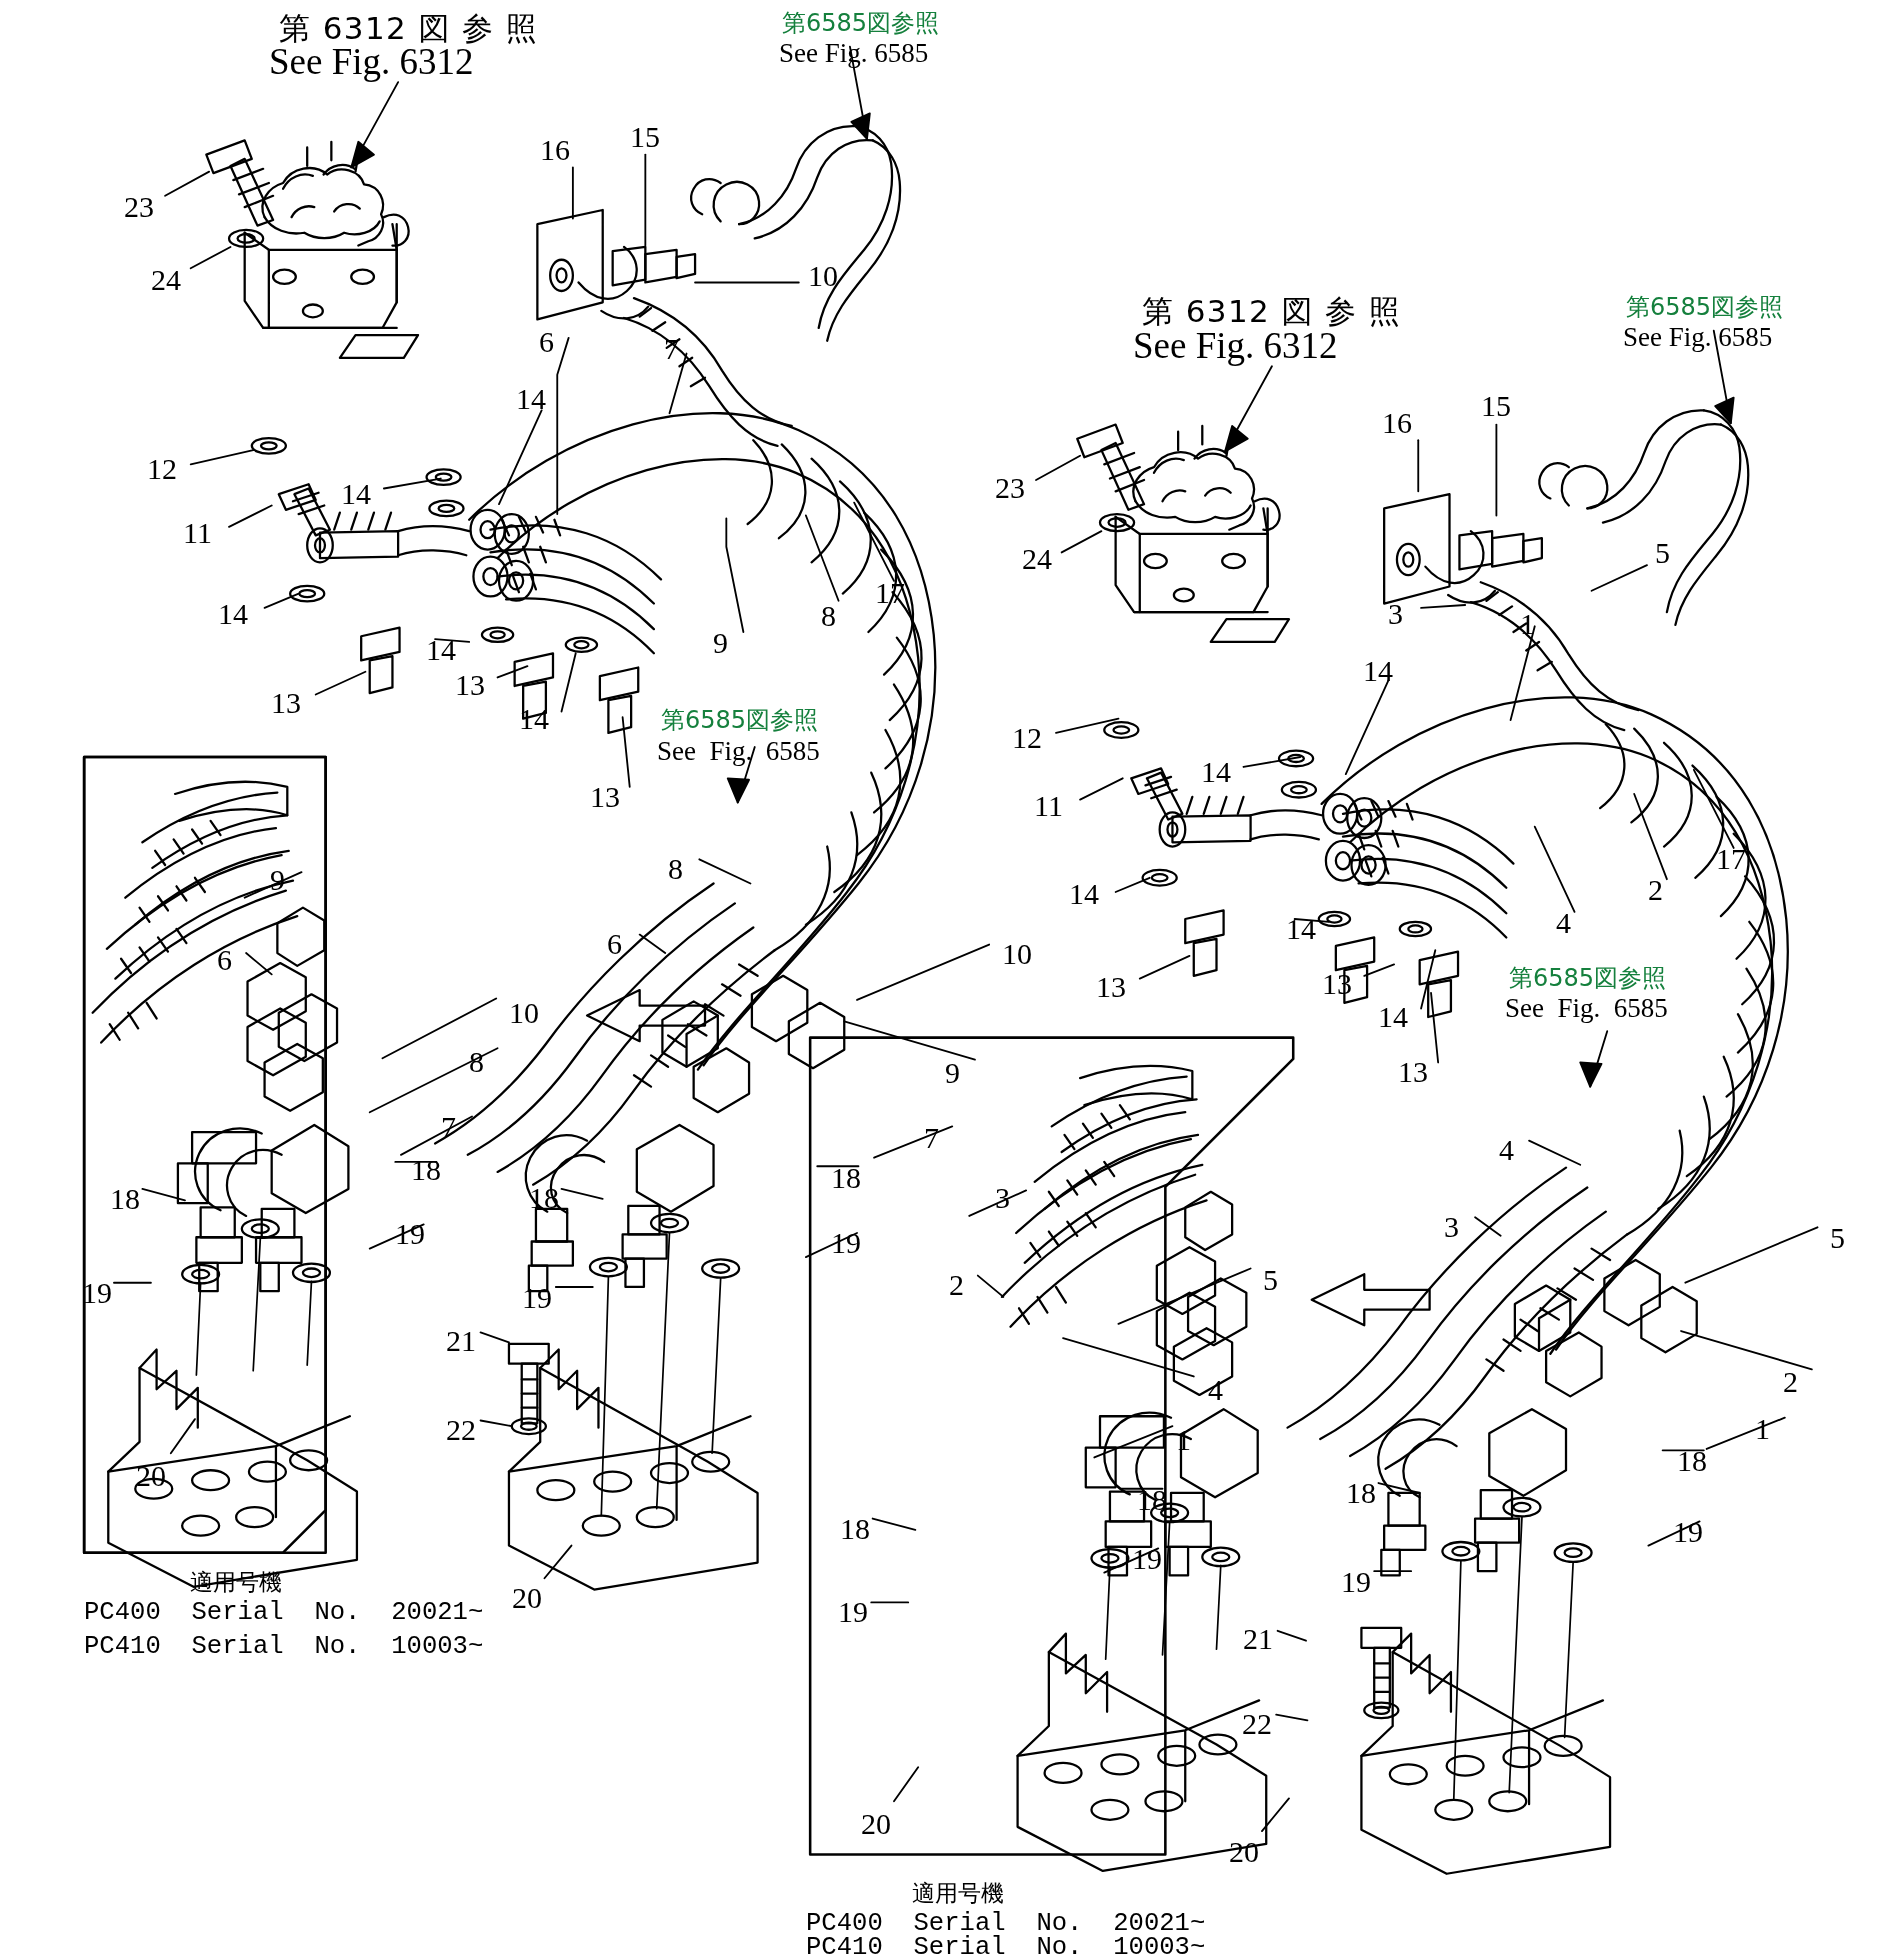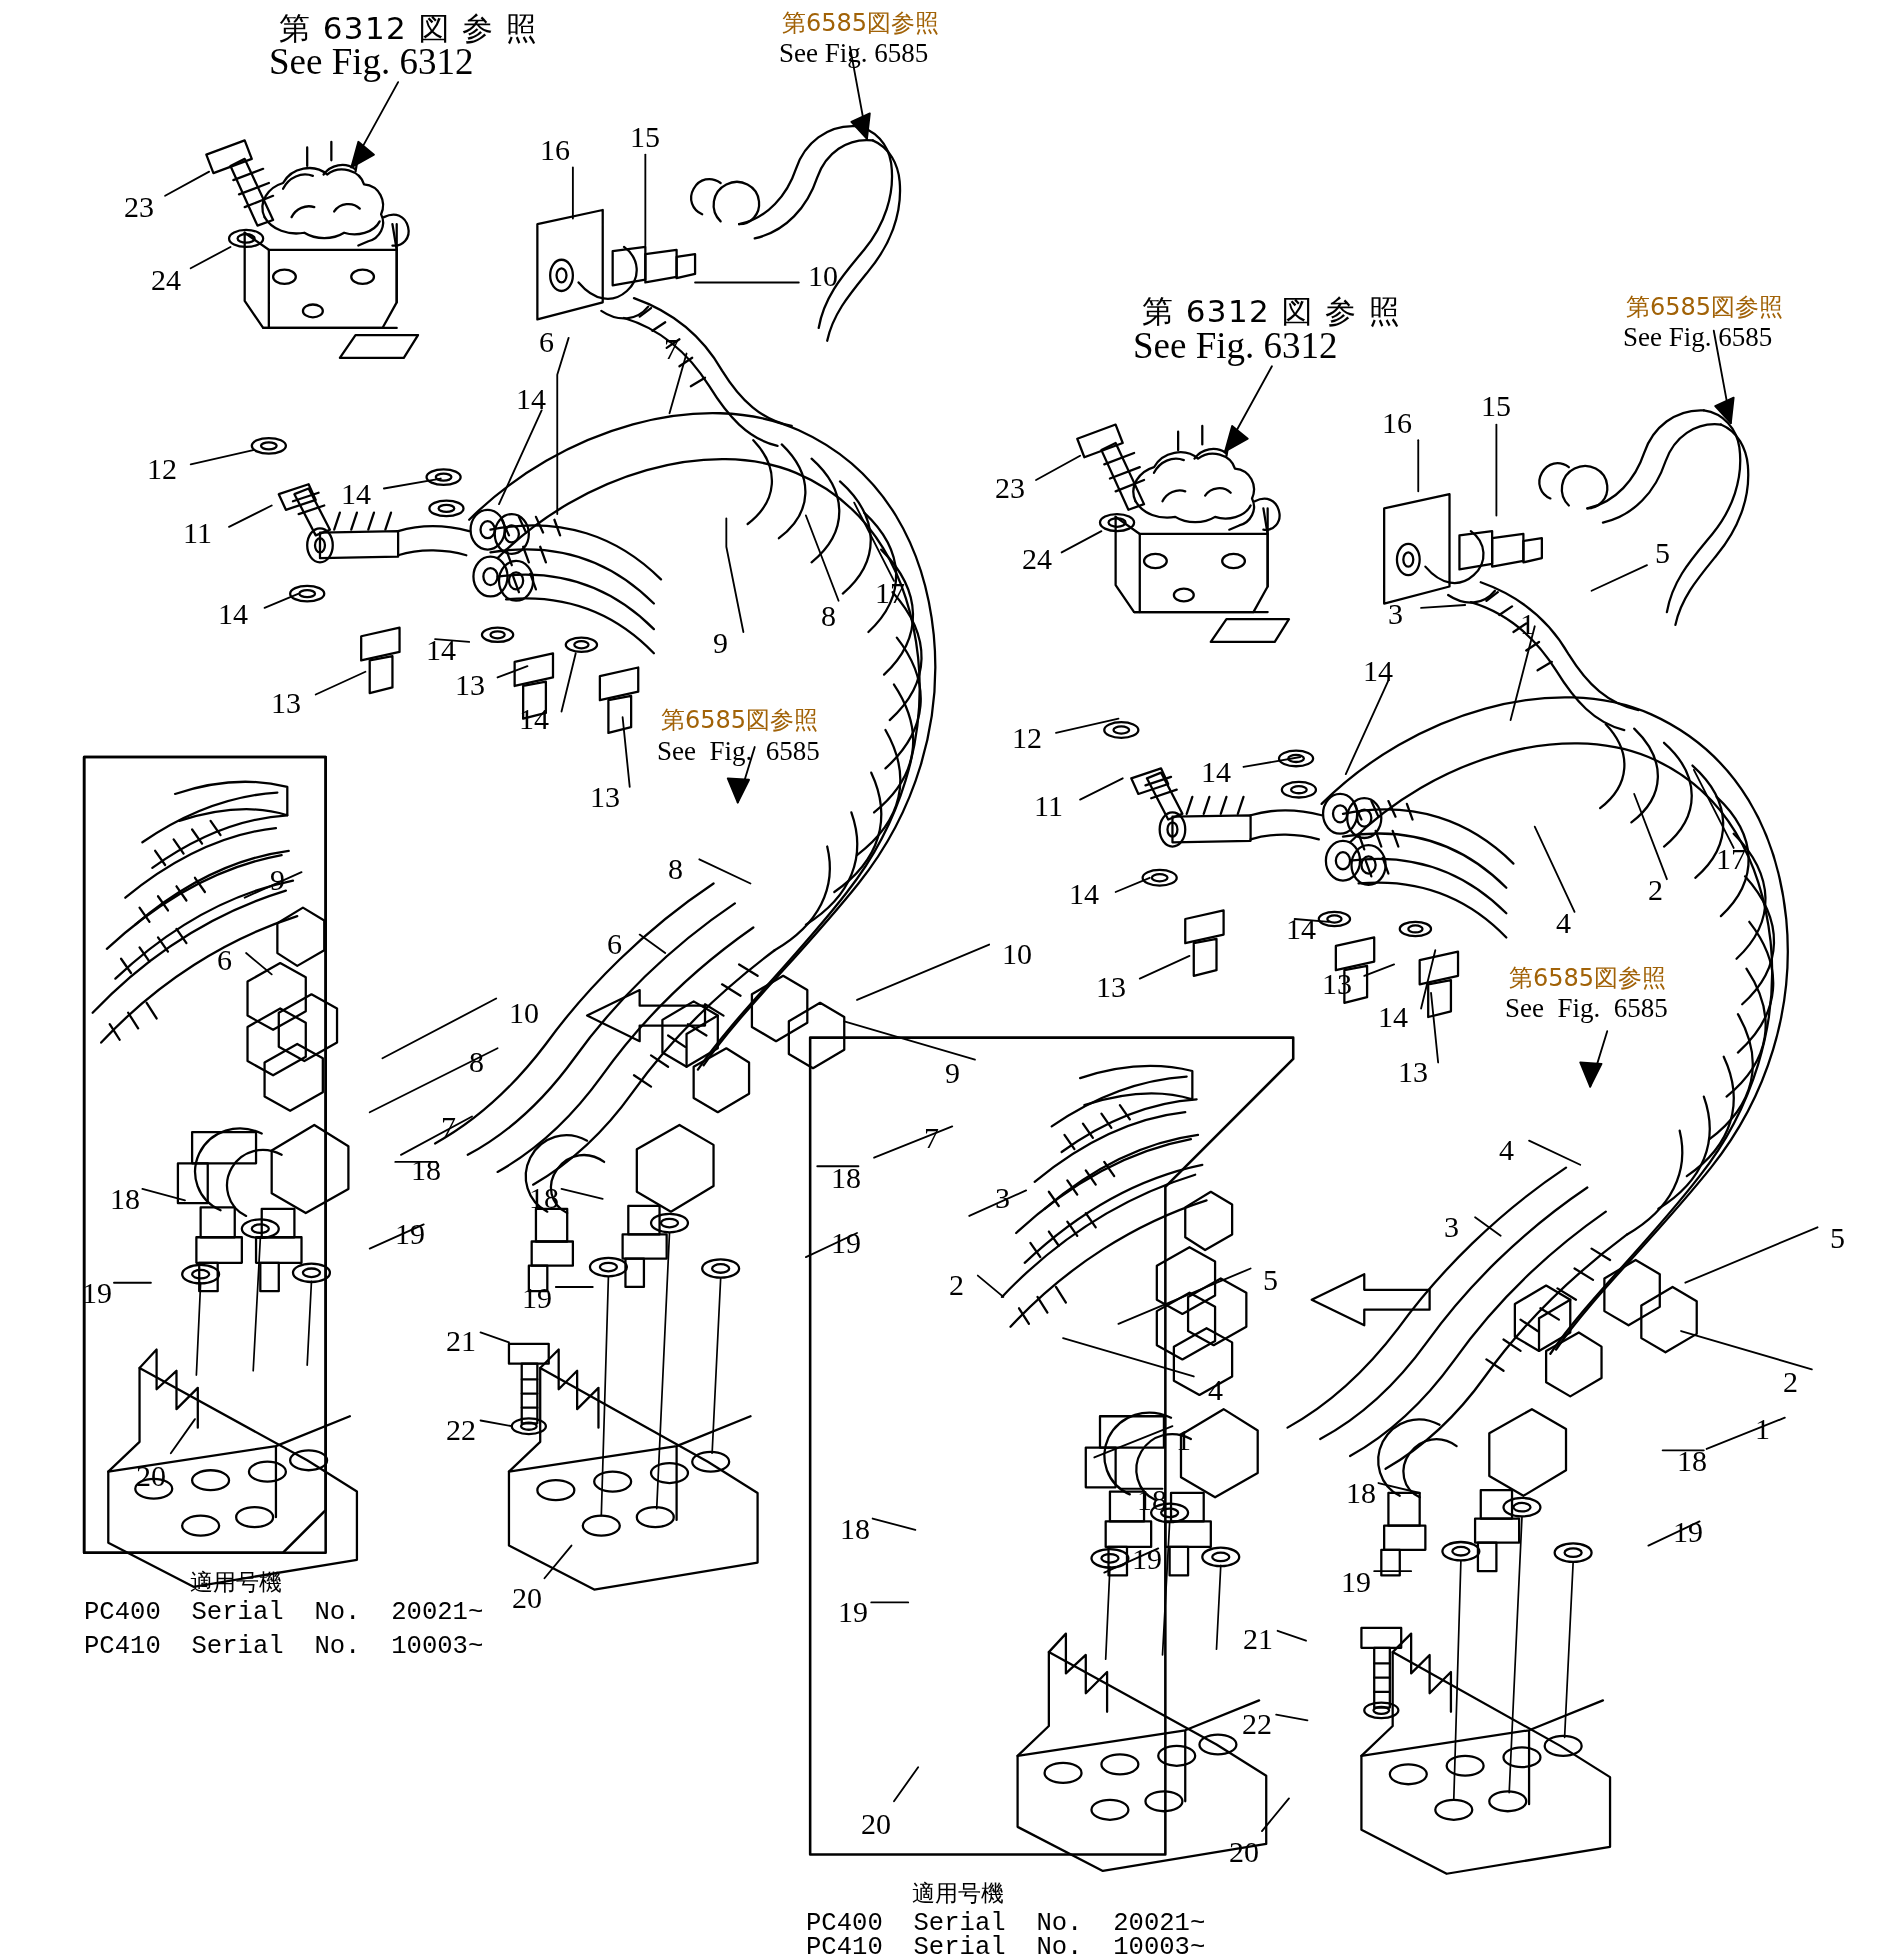--- a/index.html
+++ b/index.html
@@ -28,21 +28,21 @@
     font-weight: normal;
     line-height: 1;
     color: #000;
   }
   .ref-jp {
     position: absolute;
     font-family: "DejaVu Sans", sans-serif;
     font-size: 24px;
     line-height: 1.15;
     white-space: pre;
-    color: #a16207;
+    color: #15803d;
   }
   .ref-en {
     position: absolute;
     font-family: "Liberation Serif", serif;
     font-size: 27px;
     line-height: 1.15;
     white-space: pre;
     color: #000;
   }
   .ref-big-jp {

